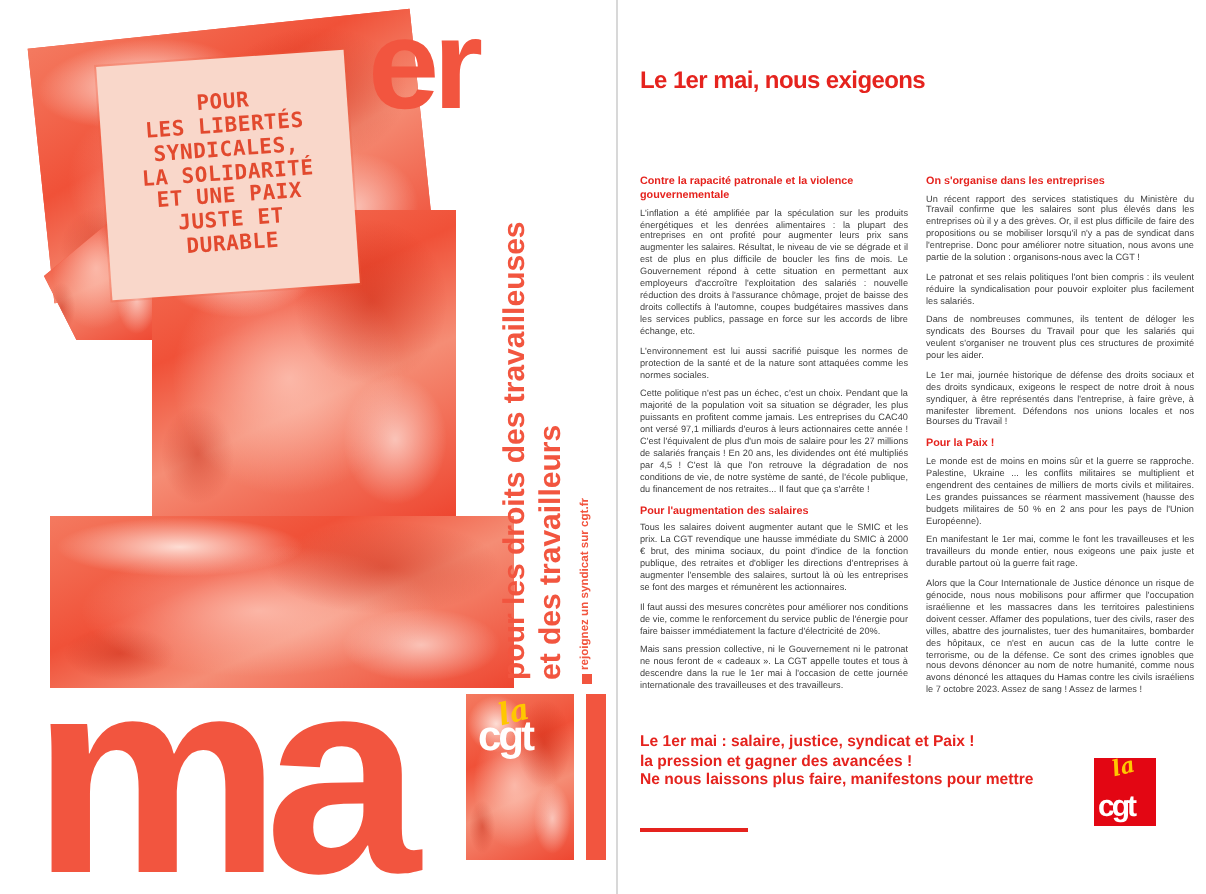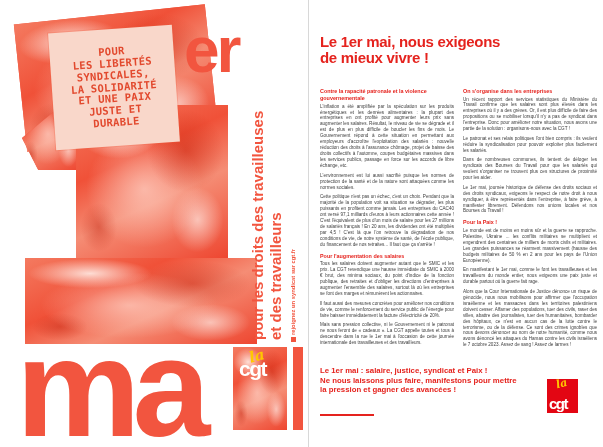--- a/index.html
+++ b/index.html
@@ -20,21 +20,21 @@
   }
   .flag-back{position:absolute;left:20px;top:14px;width:192px;height:128px;transform:rotate(-6deg);}
   .serif{position:absolute;left:22px;top:90px;width:58px;height:80px;clip-path:polygon(100% 0,100% 100%,28% 100%,0 60%);}
   .stem{position:absolute;left:76px;top:105px;width:152px;height:153px;}
   .foot{position:absolute;left:25px;top:258px;width:232px;height:86px;}
   .placard{position:absolute;left:52px;top:29px;width:124px;height:117px;background:#f9d7ca;
     transform:rotate(-4deg);box-shadow:0 0 0 1px rgba(240,90,60,.25);
     display:flex;flex-direction:column;justify-content:center;text-align:center;
     font-family:"DejaVu Sans Mono", monospace;font-weight:bold;color:#e2492e;
     font-size:10.5px;line-height:1.14;letter-spacing:.3px;}
-  .er{position:absolute;left:184px;top:22px;font-size:64px;font-weight:800;color:#f2553f;
+  .er{position:absolute;left:184px;top:4px;font-size:64px;font-weight:800;color:#f2553f;
     letter-spacing:-3px;line-height:.9;}
   .vert-slogan{position:absolute;left:249px;top:88px;height:252px;width:40px;
     writing-mode:vertical-rl;transform:rotate(180deg);
     font-size:15px;font-weight:800;color:#f2553f;line-height:1.2;white-space:nowrap;}
   .vert-small{position:absolute;left:290px;top:243px;height:92px;width:8px;
     writing-mode:vertical-rl;transform:rotate(180deg);
     font-size:5.8px;font-weight:bold;color:#f2553f;white-space:nowrap;}
   .bullet-sq{position:absolute;left:291px;top:337px;width:5px;height:5px;background:#f2553f;}
   .big-ma{position:absolute;left:16px;top:318px;font-size:140px;font-weight:800;color:#f2553f;
     letter-spacing:-8px;line-height:1;}
@@ -47,21 +47,21 @@
     font-style:italic;font-weight:bold;transform:rotate(-14deg);}
   .cgt-logo .cgt{position:absolute;color:#fff;font-weight:700;letter-spacing:-1.5px;}
   .logo-big{width:54px;height:40px;}
   .logo-big .la{top:0;left:16px;font-size:15px;}
   .logo-big .cgt{top:10px;left:6px;font-size:21px;}
 
   .divider{position:absolute;left:308px;top:0;width:1px;height:447px;background:#d8d8d8;}
 
   
   .back{position:absolute;left:309px;top:0;width:294px;height:447px;}
-  .title{position:absolute;left:11px;top:34px;font-size:15px;font-weight:800;
+  .title{position:absolute;left:11px;top:34px;font-size:12px;font-weight:800;
     color:#e5231e;line-height:1.07;letter-spacing:-.3px;}
   .cols{position:absolute;left:11px;top:88px;width:277px;display:flex;gap:9px;}
   .col{width:134px;}
   .h-red{font-size:5.4px;font-weight:bold;color:#e5231e;margin:0 0 1.5px 0;line-height:1.3;}
   .h-red.second{margin-top:5px;}
   .col p{font-size:4.6px;line-height:1.3;text-align:justify;color:#3d3d3d;margin:0 0 3.5px 0;}
   .footer-red{position:absolute;left:11px;top:366px;width:220px;color:#e5231e;
     font-weight:bold;font-size:7.8px;line-height:1.25;}
   .rule{position:absolute;left:11px;top:414px;width:54px;height:2px;background:#e5231e;}
   .logo-small{position:absolute;left:238px;top:379px;width:31px;height:34px;background:#e30613;}
@@ -108,21 +108,20 @@
       </div>
     </div>
     <div class="i-bar"></div>
   </div>
 
   <div class="divider"></div>
 
   <div class="back">
     <div class="title">
       <div>Le 1er mai, nous exigeons</div>
-      <div>de mieux vivre !</div>
     </div>
 
     <div class="cols">
       <div class="col">
         <div class="h-red">Contre la rapacité patronale et la violence gouvernementale</div>
         <p>L'inflation a été amplifiée par la spéculation sur les produits énergétiques et les denrées alimentaires : la plupart des entreprises en ont profité pour augmenter leurs prix sans augmenter les salaires. Résultat, le niveau de vie se dégrade et il est de plus en plus difficile de boucler les fins de mois. Le Gouvernement répond à cette situation en permettant aux employeurs d'accroître l'exploitation des salariés : nouvelle réduction des droits à l'assurance chômage, projet de baisse des droits collectifs à l'automne, coupes budgétaires massives dans les services publics, passage en force sur les accords de libre échange, etc.</p>
         <p>L'environnement est lui aussi sacrifié puisque les normes de protection de la santé et de la nature sont attaquées comme les normes sociales.</p>
         <p>Cette politique n'est pas un échec, c'est un choix. Pendant que la majorité de la population voit sa situation se dégrader, les plus puissants en profitent comme jamais. Les entreprises du CAC40 ont versé 97,1 milliards d'euros à leurs actionnaires cette année ! C'est l'équivalent de plus d'un mois de salaire pour les 27 millions de salariés français ! En 20 ans, les dividendes ont été multipliés par 4,5 ! C'est là que l'on retrouve la dégradation de nos conditions de vie, de notre système de santé, de l'école publique, du financement de nos retraites... Il faut que ça s'arrête !</p>
         <div class="h-red second">Pour l'augmentation des salaires</div>
         <p>Tous les salaires doivent augmenter autant que le SMIC et les prix. La CGT revendique une hausse immédiate du SMIC à 2000 € brut, des minima sociaux, du point d'indice de la fonction publique, des retraites et d'obliger les directions d'entreprises à augmenter l'ensemble des salaires, surtout là où les entreprises se font des marges et rémunèrent les actionnaires.</p>
@@ -137,22 +136,22 @@
         <p>Le 1er mai, journée historique de défense des droits sociaux et des droits syndicaux, exigeons le respect de notre droit à nous syndiquer, à être représentés dans l'entreprise, à faire grève, à manifester librement. Défendons nos unions locales et nos Bourses du Travail !</p>
         <div class="h-red second">Pour la Paix !</div>
         <p>Le monde est de moins en moins sûr et la guerre se rapproche. Palestine, Ukraine ... les conflits militaires se multiplient et engendrent des centaines de milliers de morts civils et militaires. Les grandes puissances se réarment massivement (hausse des budgets militaires de 50 % en 2 ans pour les pays de l'Union Européenne).</p>
         <p>En manifestant le 1er mai, comme le font les travailleuses et les travailleurs du monde entier, nous exigeons une paix juste et durable partout où la guerre fait rage.</p>
         <p>Alors que la Cour Internationale de Justice dénonce un risque de génocide, nous nous mobilisons pour affirmer que l'occupation israélienne et les massacres dans les territoires palestiniens doivent cesser. Affamer des populations, tuer des civils, raser des villes, abattre des journalistes, tuer des humanitaires, bombarder des hôpitaux, ce n'est en aucun cas de la lutte contre le terrorisme, ou de la défense. Ce sont des crimes ignobles que nous devons dénoncer au nom de notre humanité, comme nous avons dénoncé les attaques du Hamas contre les civils israéliens le 7 octobre 2023. Assez de sang ! Assez de larmes !</p>
       </div>
     </div>
 
     <div class="footer-red">
       <div>Le 1er mai : salaire, justice, syndicat et Paix !</div>
+      <div>la pression et gagner des avancées !</div>
       <div>Ne nous laissons plus faire, manifestons pour mettre</div>
-      <div>la pression et gagner des avancées !</div>
     </div>
     <div class="rule"></div>
 
     <div class="cgt-logo logo-small">
       <span class="la">la</span>
       <span class="cgt">cgt</span>
     </div>
   </div>
 
 </div>

